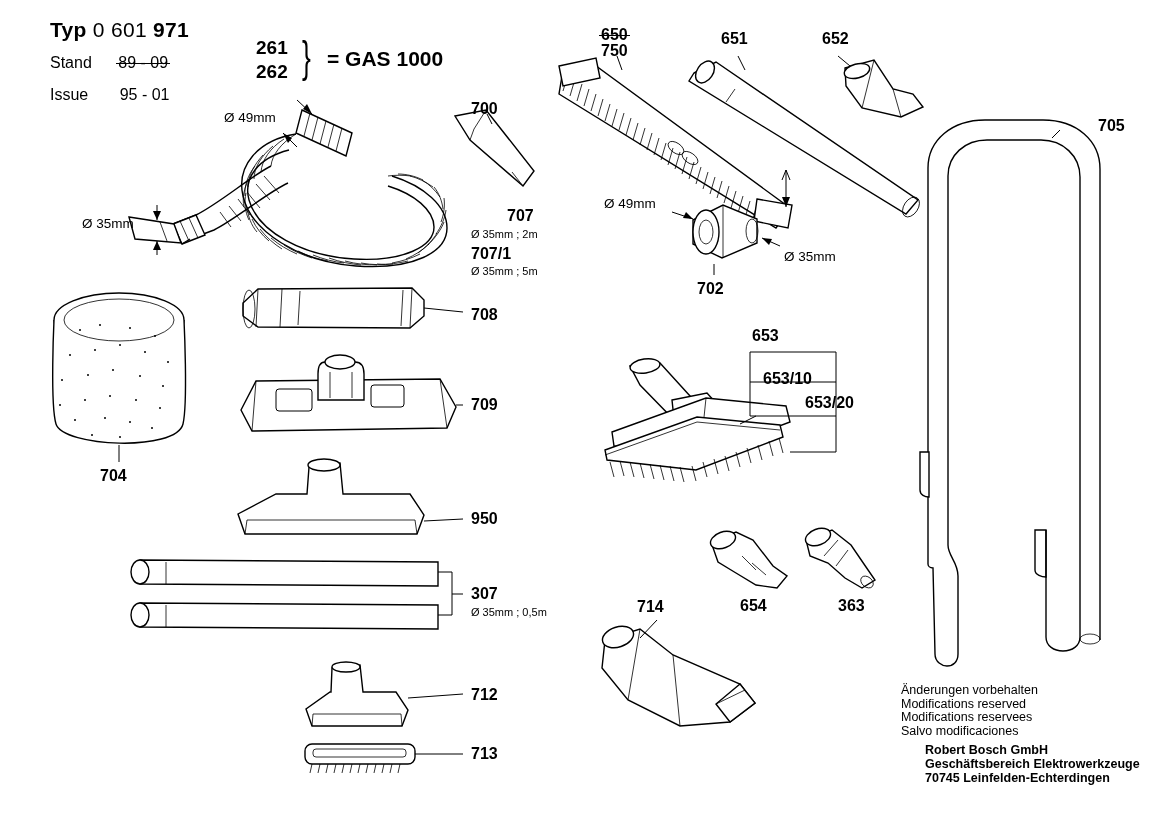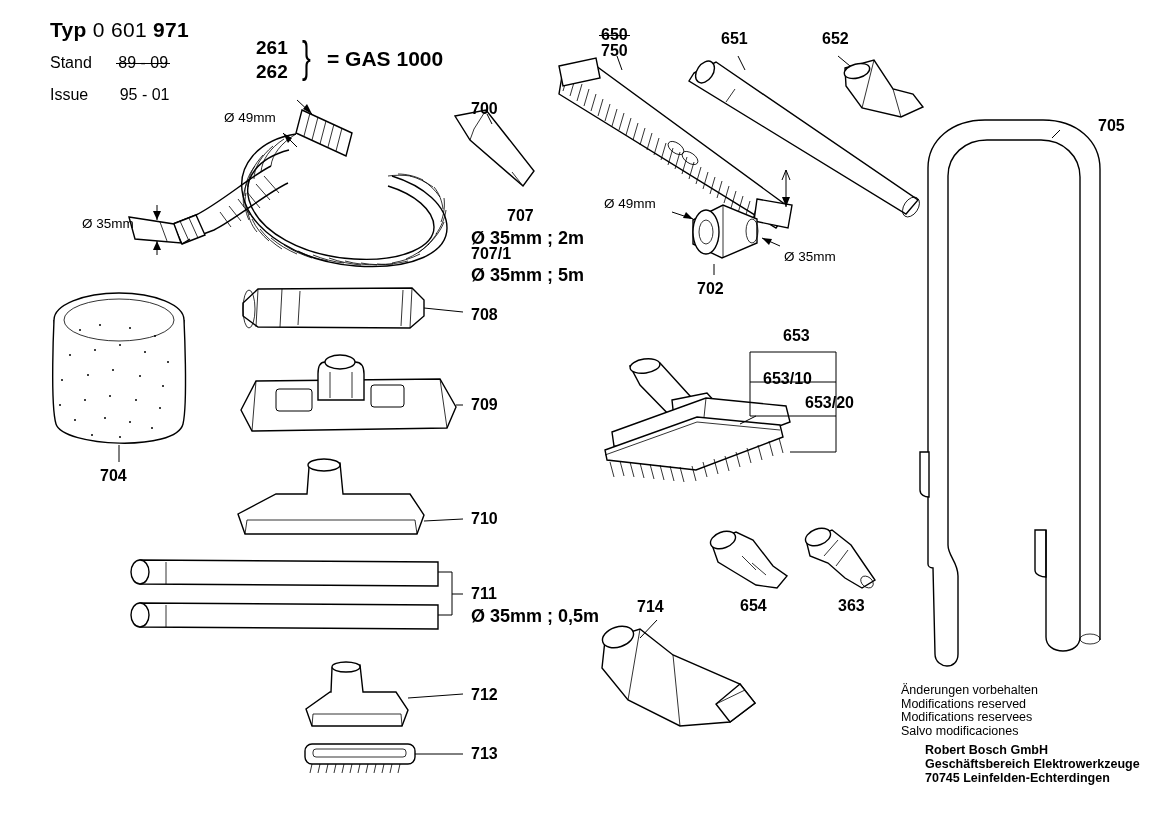--- a/index.html
+++ b/index.html
@@ -77,22 +77,22 @@
 
   
   .lbl {
     position: absolute;
     font-size: 16px;
     font-weight: bold;
     white-space: nowrap;
   }
   .lbl-sub {
     position: absolute;
-    font-size: 18px;
-    font-weight: bold;
+    font-size: 11px;
+    font-weight: normal;
     white-space: nowrap;
   }
   .dim {
     position: absolute;
     font-size: 13.5px;
     font-weight: normal;
     white-space: nowrap;
   }
 
   
@@ -452,33 +452,33 @@
   <div class="lbl" style="left:100px; top:467px;">704</div>
   <div class="lbl" style="left:1054px; top:117px;margin-left:44px;">705</div>
 
   <div class="lbl" style="left:471px; top:207px;margin-left:36px;">707</div>
   <div class="lbl-sub" style="left:471px; top:228px;">Ø 35mm ; 2m</div>
   <div class="lbl" style="left:471px; top:245px;">707/1</div>
   <div class="lbl-sub" style="left:471px; top:265px;">Ø 35mm ; 5m</div>
 
   <div class="lbl" style="left:471px; top:306px;">708</div>
   <div class="lbl" style="left:471px; top:396px;">709</div>
-  <div class="lbl" style="left:471px; top:510px;">710</div>
-  <div class="lbl" style="left:471px; top:585px;">711</div>
+  <div class="lbl" style="left:471px; top:510px;">950</div>
+  <div class="lbl" style="left:471px; top:585px;">307</div>
   <div class="lbl-sub" style="left:471px; top:606px;">Ø 35mm ; 0,5m</div>
   <div class="lbl" style="left:471px; top:686px;">712</div>
   <div class="lbl" style="left:471px; top:745px;">713</div>
   <div class="lbl" style="left:637px; top:598px;">714</div>
 
   <div class="lbl strike" style="left:601px; top:26px;">650</div>
   <div class="lbl" style="left:601px; top:42px;">750</div>
   <div class="lbl" style="left:721px; top:30px;">651</div>
   <div class="lbl" style="left:822px; top:30px;">652</div>
 
-  <div class="lbl" style="left:783px; top:327px;">653</div>
+  <div class="lbl" style="left:752px; top:327px;">653</div>
   <div class="lbl" style="left:763px; top:370px;">653/10</div>
   <div class="lbl" style="left:805px; top:394px;">653/20</div>
 
   <div class="lbl" style="left:740px; top:597px;">654</div>
   <div class="lbl" style="left:838px; top:597px;">363</div>
 
   <div id="footer-block">
     <div>Änderungen vorbehalten</div>
     <div>Modifications reserved</div>
     <div>Modifications reservees</div>

